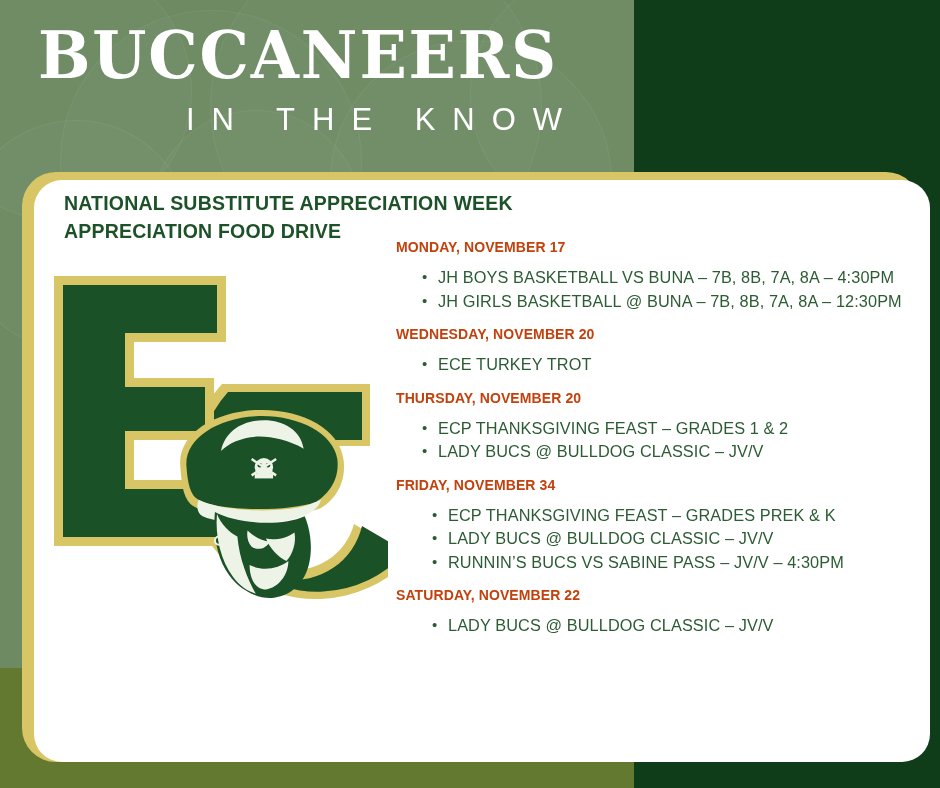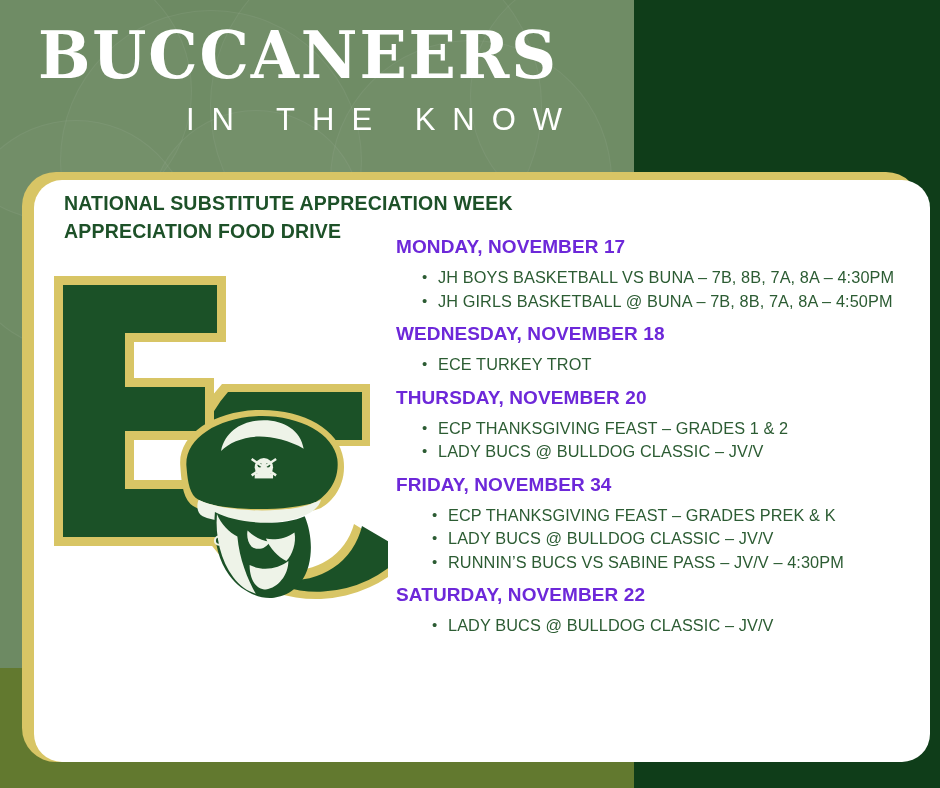--- a/index.html
+++ b/index.html
@@ -126,23 +126,23 @@
   .logo-wrap svg { display: block; width: 100%; height: 100%; }
 
   
   .schedule {
     position: absolute;
     left: 362px; top: 46px;
     width: 518px;
   }
   .day-block { margin-bottom: 2px; }
   .day-heading {
-    color: #6d28d9;
+    color: #c2410c;
     font-weight: bold;
-    font-size: 19px;
+    font-size: 14px;
     line-height: 30px;
     letter-spacing: .1px;
     margin: 6px 0 4px 0;
     white-space: nowrap;
   }
   .events {
     list-style: none;
     margin: 0 0 6px 0;
     padding: 0 0 0 26px;
   }
@@ -248,27 +248,27 @@
         </g>
       </svg>
     </div>
 
     <div class="schedule">
 
       <div class="day-block indent-1">
         <div class="day-heading">MONDAY, NOVEMBER 17</div>
         <ul class="events">
           <li class="event-item">JH BOYS BASKETBALL VS BUNA – 7B, 8B, 7A, 8A – 4:30PM</li>
-          <li class="event-item">JH GIRLS BASKETBALL @ BUNA – 7B, 8B, 7A, 8A – 4:50PM</li>
+          <li class="event-item">JH GIRLS BASKETBALL @ BUNA – 7B, 8B, 7A, 8A – 12:30PM</li>
         </ul>
       </div>
 
 
       <div class="day-block indent-1">
-        <div class="day-heading">WEDNESDAY, NOVEMBER 18</div>
+        <div class="day-heading">WEDNESDAY, NOVEMBER 20</div>
         <ul class="events">
           <li class="event-item">ECE TURKEY TROT</li>
         </ul>
       </div>
 
       <div class="day-block indent-1">
         <div class="day-heading">THURSDAY, NOVEMBER 20</div>
         <ul class="events">
           <li class="event-item">ECP THANKSGIVING FEAST – GRADES 1 &amp; 2</li>
           <li class="event-item">LADY BUCS @ BULLDOG CLASSIC – JV/V</li>

